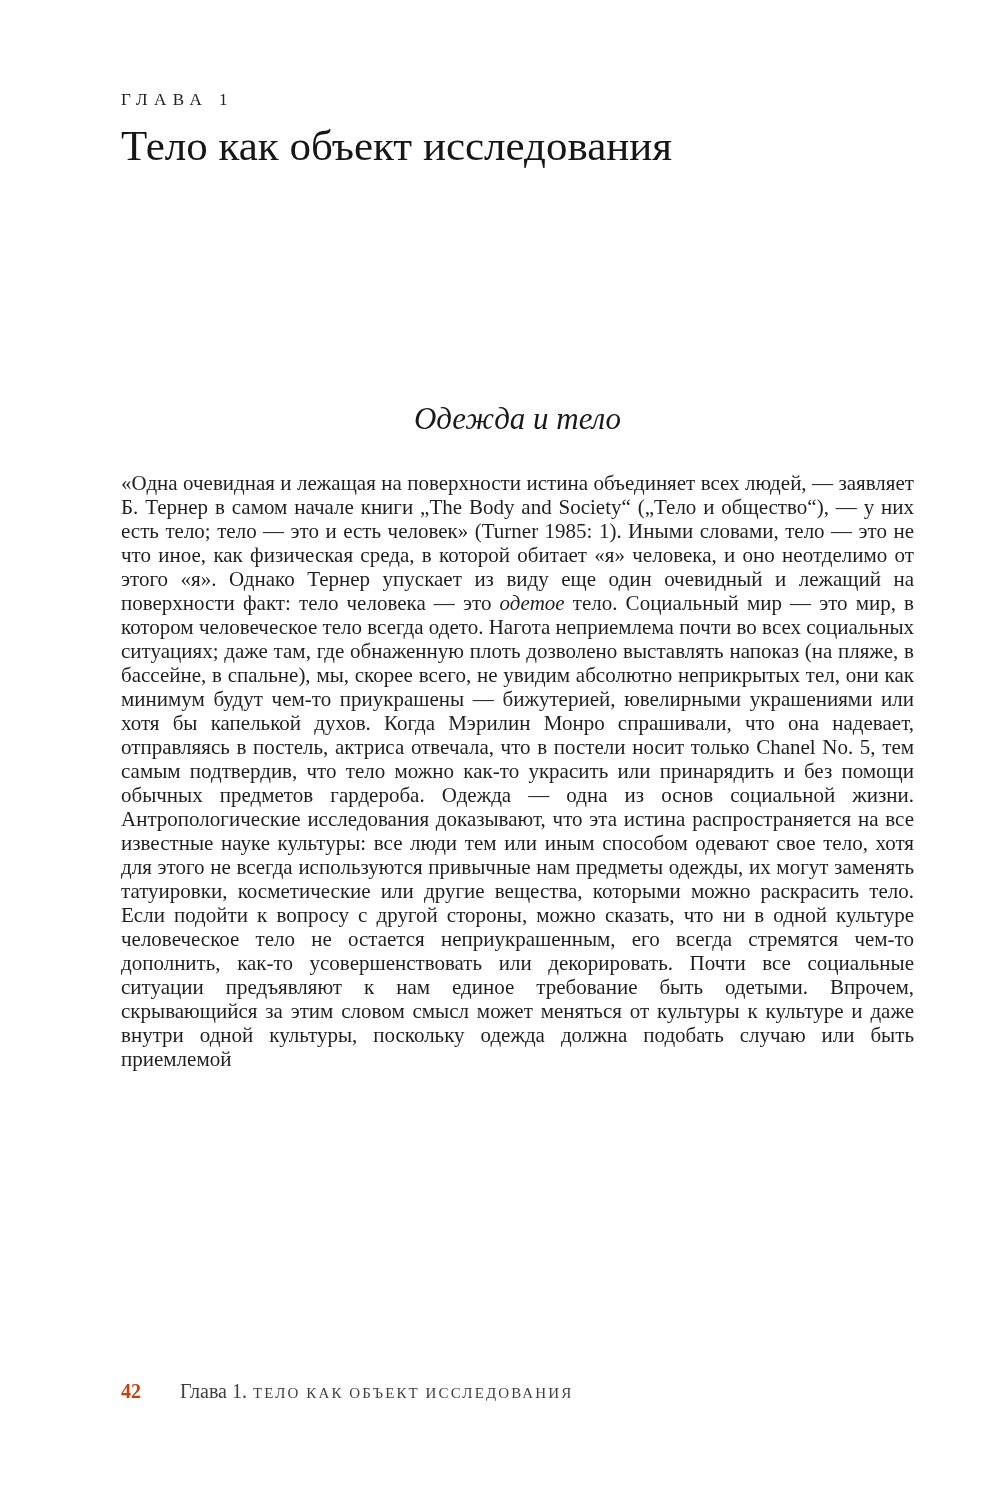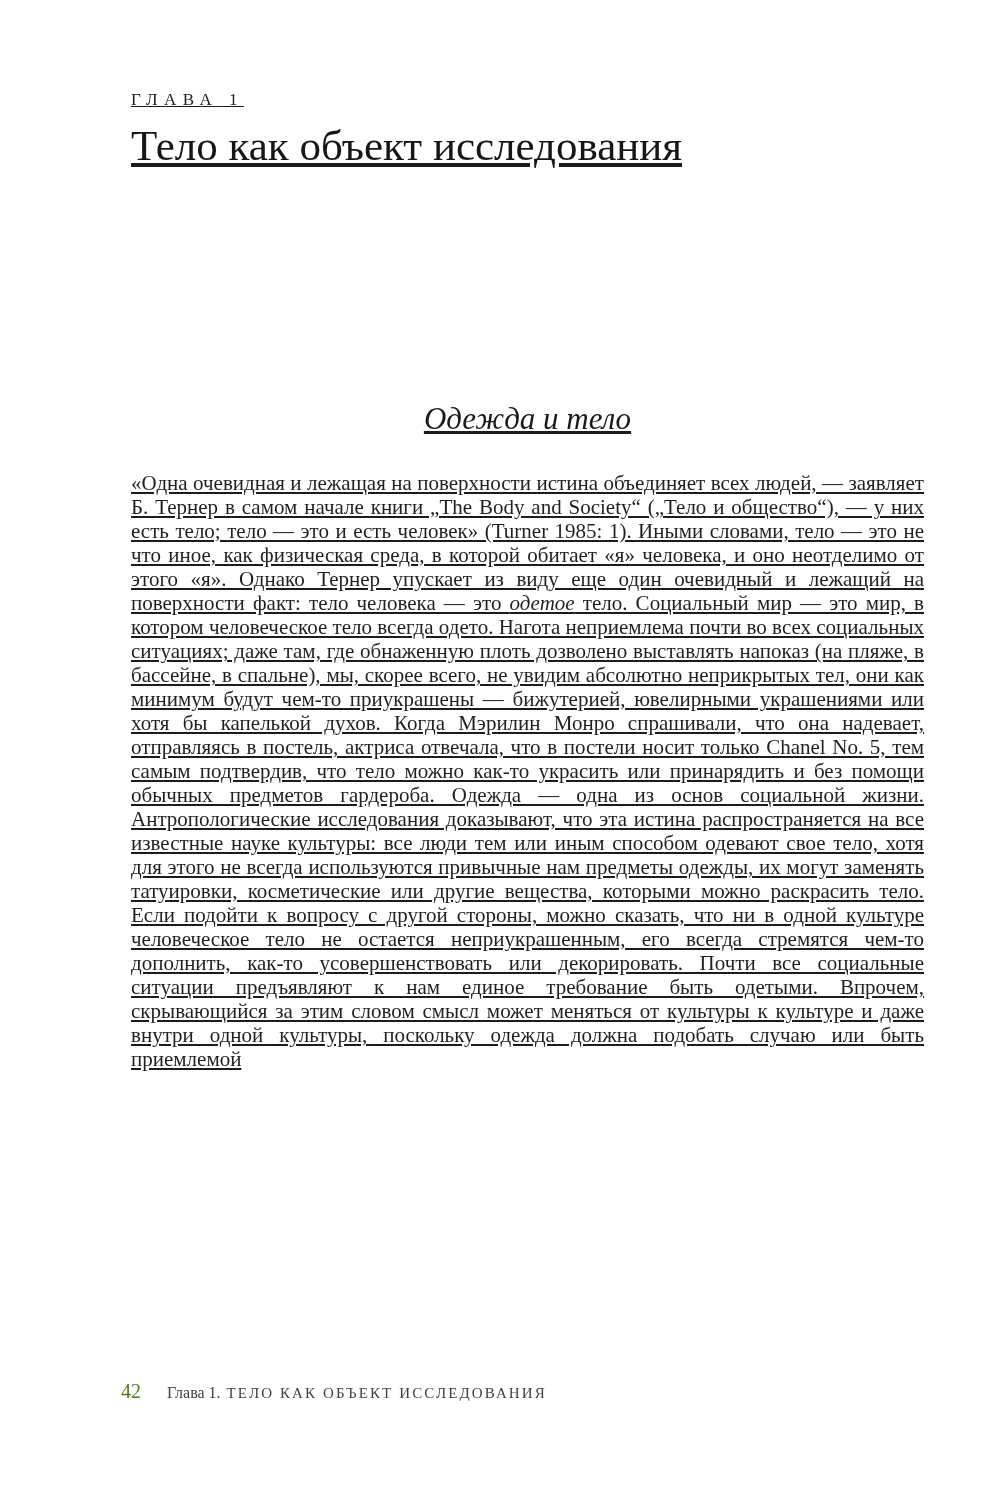--- a/index.html
+++ b/index.html
@@ -12,24 +12,23 @@
     width: 1000px;
     height: 1503px;
     margin: 0 auto;
     background: #ffffff;
     color: #1c1c1c;
     font-family: "Liberation Serif", "DejaVu Serif", serif;
     overflow: hidden;
   }
   .content {
     position: absolute;
-    left: 131px;
+    left: 121px;
     width: 793px;
     top: 0;
-    text-decoration: underline;
   }
   .chapter-label {
     margin-top: 90px;
     font-size: 17px;
     letter-spacing: 0.38em;
     color: #222222;
   }
   .chapter-title {
     margin-top: 12px;
     font-size: 43px;
@@ -58,28 +57,28 @@
     font-style: italic;
   }
   .footer {
     position: absolute;
     left: 121px;
     top: 1380px;
     width: 793px;
     white-space: nowrap;
   }
   .footer .page-number {
-    font-weight: 400;
+    font-weight: 700;
     font-size: 20px;
-    color: #4d7c0f;
+    color: #c2410c;
   }
   .footer .chapter-ref {
-    font-size: 16px;
+    font-size: 20px;
     color: #3f3f3f;
-    margin-left: 26px;
+    margin-left: 39px;
   }
   .footer .running-title {
     font-size: 15px;
     letter-spacing: 0.14em;
     color: #3f3f3f;
     margin-left: 6px;
   }
 </style>
 </head>
 <body>

